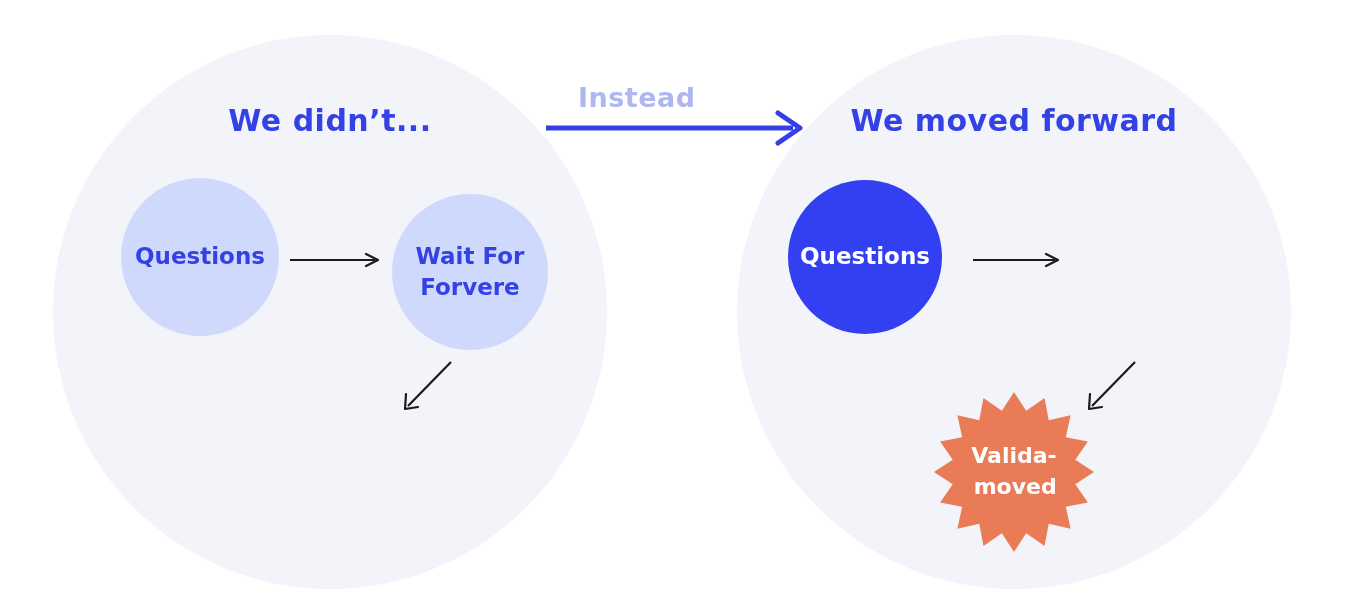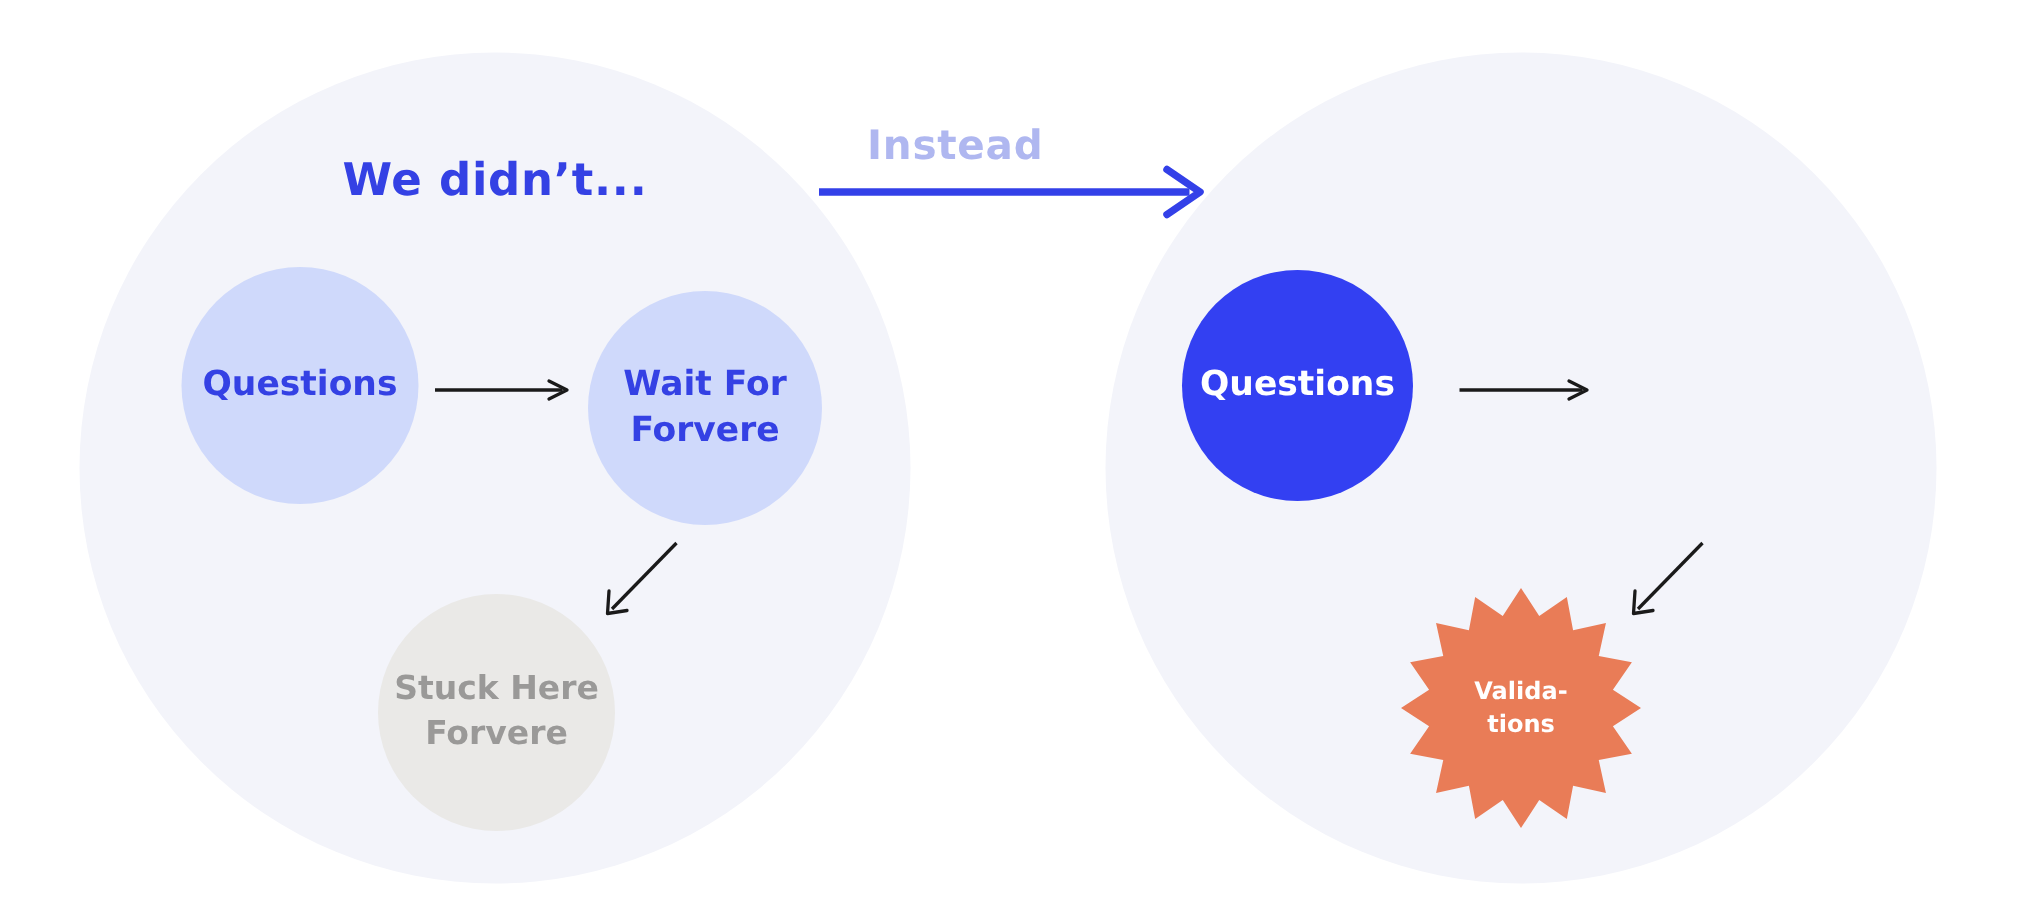--- a/index.html
+++ b/index.html
@@ -68,22 +68,22 @@
   .node.q-left{left:121px;top:178px;width:158px;height:158px;background:var(--light-blue-fill);color:var(--brand-blue);font-size:23px;}
   .node.wait{left:392px;top:194px;width:156px;height:156px;background:var(--light-blue-fill);color:var(--brand-blue);font-size:23px;}
   .node.stuck{left:252px;top:396px;width:158px;height:158px;background:var(--gray-fill);color:var(--gray-text);font-size:22px;}
   .node.q-right{left:788px;top:180px;width:154px;height:154px;background:var(--deep-blue-fill);color:var(--white-text);font-size:23px;}
   .node.assumptions{left:1070px;top:177px;width:160px;height:160px;background:var(--deep-blue-fill);color:var(--white-text);font-size:22px;}
   .star{
     position:absolute;
     left:934px;top:392px;width:160px;height:160px;
     background:var(--orange-fill);
     display:flex;align-items:center;justify-content:center;
-    text-align:center;color:var(--white-text);
-    font-weight:bold;font-size:16px;line-height:1.4;
+    text-align:right;color:var(--white-text);
+    font-weight:bold;font-size:22px;line-height:1.4;
     clip-path:polygon(50% 0%,57.6% 11.7%,69.1% 3.8%,71.7% 17.6%,85.4% 14.6%,82.4% 28.3%,96.2% 30.9%,88.3% 42.4%,100% 50%,88.3% 57.6%,96.2% 69.1%,82.4% 71.7%,85.4% 85.4%,71.7% 82.4%,69.1% 96.2%,57.6% 88.3%,50% 100%,42.4% 88.3%,30.9% 96.2%,28.3% 82.4%,14.6% 85.4%,17.6% 71.7%,3.8% 69.1%,11.7% 57.6%,0% 50%,11.7% 42.4%,3.8% 30.9%,17.6% 28.3%,14.6% 14.6%,28.3% 17.6%,30.9% 3.8%,42.4% 11.7%);
   }
   .star span{display:block;}
   svg.arrows{
     position:absolute;left:0;top:0;width:1346px;height:613px;
     pointer-events:none;
   }
   .black-line{stroke:var(--arrow-black);stroke-width:2.2;fill:none;}
   .black-head{stroke:var(--arrow-black);stroke-width:2.2;fill:none;stroke-linecap:round;stroke-linejoin:round;}
   .blue-line{stroke:var(--arrow-blue);stroke-width:5;fill:none;}
@@ -91,20 +91,21 @@
 </style>
 </head>
 <body>
 
 <div class="canvas">
 
   <div class="big-circle left"></div>
   <div class="big-circle right"></div>
 
   <h2 class="title left-title">We didn’t...</h2>
+  <h2 class="title right-title">We moved forward</h2>
 
   <div class="instead">Instead</div>
 
   <svg class="arrows" viewBox="0 0 1346 613" xmlns="http://www.w3.org/2000/svg">
 
     <g>
       <line class="black-line" x1="290" y1="260" x2="375" y2="260"></line>
       <path class="black-head" d="M366,254 L378,260 L366,266"></path>
     </g>
 
@@ -133,32 +134,26 @@
     <span>Questions</span>
   </div>
 
   <div class="node wait">
     <div>
       <span>Wait For</span>
       <span>Forvere</span>
     </div>
   </div>
 
-  <div class="node stuck">
-    <div>
-      <span>Stuck Here</span>
-      <span>Forvere</span>
-    </div>
-  </div>
 
   <div class="node q-right">
     <span>Questions</span>
   </div>
 
 
   <div class="star">
     <div>
       <span>Valida-</span>
-      <span>tions</span>
+      <span>moved</span>
     </div>
   </div>
 
 </div>
 
 </body></html>

